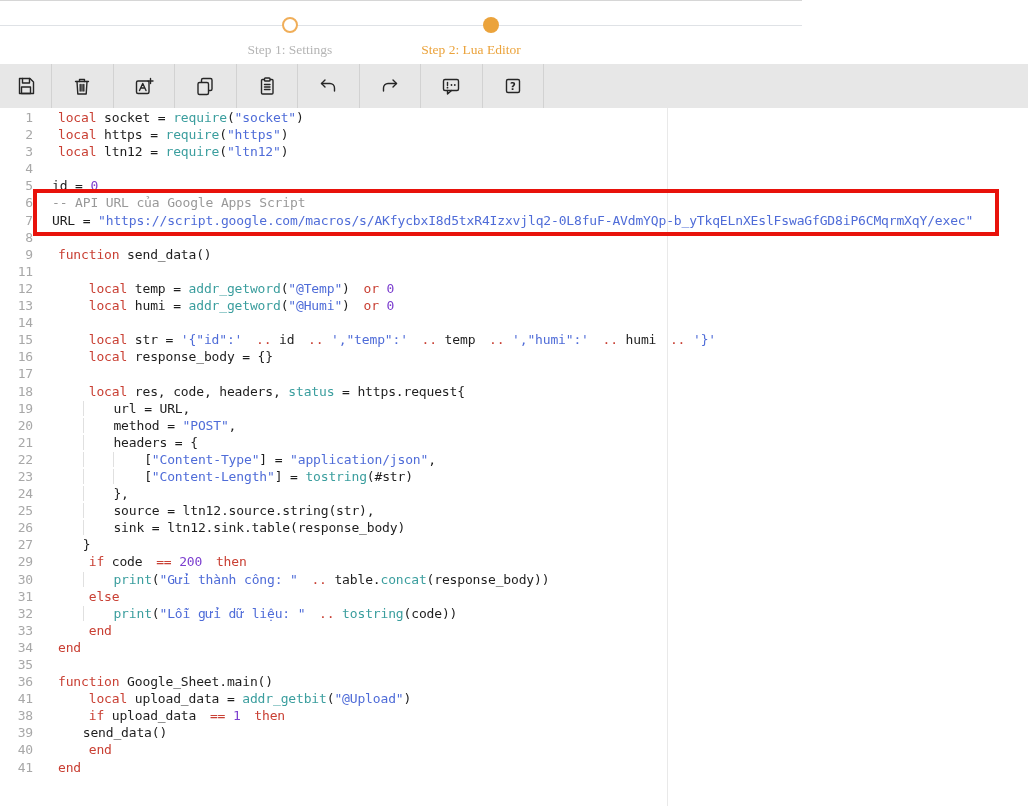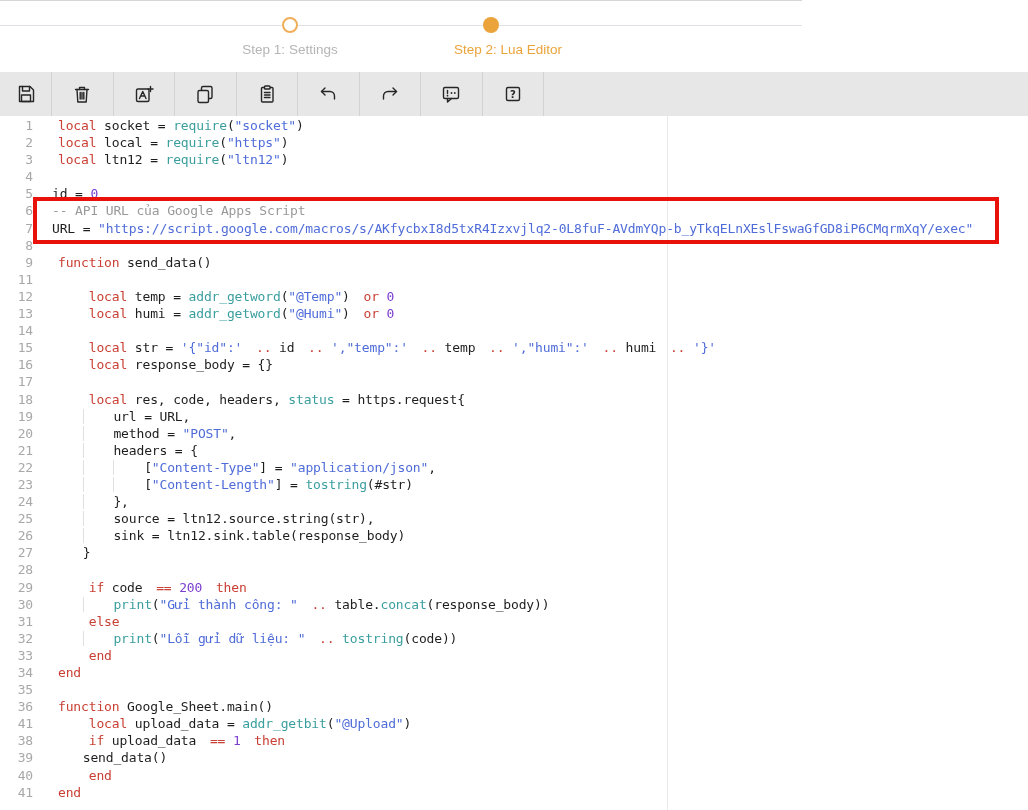--- a/index.html
+++ b/index.html
@@ -1,27 +1,27 @@
 <!DOCTYPE html>
 <html style="--kw: #c94034; --str: #4f6cd8; --bik: #3b9e9e; --num: #7c3fcf; --com: #999999; --txt: #1e1e1e; --lncol: #a8a8a8; --guide: #e0e0e0; --orange: #eba33c; --orange-light: #f0ae59; --step-gray: #b5b5b5; --rail: #dfe2e6; --tbbg: #e7e7e7; --tbsep: #d2d2d2; --hl: #e8120b;"><head>
 <meta charset="utf-8">
 <style>
   html,body{margin:0;padding:0;background:#fff;}
   body{width:1028px;height:810px;position:relative;overflow:hidden;
        font-family:"Liberation Sans",sans-serif;}
   
-  .stepper{position:relative;height:72px;background:#fff;}
+  .stepper{position:relative;height:64px;background:#fff;font-family:Liberation Serif, serif;}
   .stepper-topline{position:absolute;top:0;left:0;width:802px;height:1px;background:#d6d6d6;}
   .stepper-rail{position:absolute;top:25px;left:0;width:802px;height:1px;background:var(--rail);}
   .step-dot{position:absolute;top:17px;width:16px;height:16px;border-radius:50%;box-sizing:border-box;}
   .dot-todo{left:282px;background:#fff;border:2px solid var(--orange-light);}
   .dot-active{left:483px;background:var(--orange);}
   .step-label{position:absolute;top:42px;width:220px;text-align:center;font-size:13.5px;}
   .label-todo{left:180px;color:var(--step-gray);}
-  .label-active{left:398px;color:var(--orange);}
+  .label-active{left:361px;color:var(--orange);}
   
   .toolbar{height:44px;background:var(--tbbg);display:flex;align-items:stretch;}
   .tb-btn{width:61.5px;box-sizing:border-box;border-right:1px solid var(--tbsep);
           display:flex;align-items:center;justify-content:center;cursor:pointer;background:transparent;border-top:0;border-bottom:0;border-left:0;padding:0;}
   .tb-btn:first-child{width:52px;}
   .tb-btn svg{display:block;}
   .tb-btn .st{stroke:#262626;stroke-width:1.4;fill:none;stroke-linecap:round;stroke-linejoin:round;}
   .tb-btn .fl{fill:#262626;stroke:none;}
   .tb-btn .bg{fill:var(--tbbg);}
   .tb-btn text{font-family:"DejaVu Sans",sans-serif;font-weight:bold;fill:#262626;}
@@ -119,21 +119,21 @@
       <rect class="st" x="4.5" y="4.5" width="13" height="13" rx="1.5"></rect>
       <text x="11" y="14.6" font-size="10" text-anchor="middle">?</text>
     </svg>
   </button>
 </div>
 
 <div class="editor">
   <div class="editor-right-border"></div>
   <div class="code">
       <div class="line"><span class="ln">1</span><span class="lc"><span class="tk-k">local</span><span class="tk-p"> socket = </span><span class="tk-b">require</span><span class="tk-p">(</span><span class="tk-s">"socket"</span><span class="tk-p">)</span></span></div>
-      <div class="line"><span class="ln">2</span><span class="lc"><span class="tk-k">local</span><span class="tk-p"> local = </span><span class="tk-b">require</span><span class="tk-p">(</span><span class="tk-s">"https"</span><span class="tk-p">)</span></span></div>
+      <div class="line"><span class="ln">2</span><span class="lc"><span class="tk-k">local</span><span class="tk-p"> https = </span><span class="tk-b">require</span><span class="tk-p">(</span><span class="tk-s">"https"</span><span class="tk-p">)</span></span></div>
       <div class="line"><span class="ln">3</span><span class="lc"><span class="tk-k">local</span><span class="tk-p"> ltn12 = </span><span class="tk-b">require</span><span class="tk-p">(</span><span class="tk-s">"ltn12"</span><span class="tk-p">)</span></span></div>
       <div class="line"><span class="ln">4</span><span class="lc"></span></div>
       <div class="line"><span class="ln">5</span><span class="lc"><span class="tk-p">id = </span><span class="tk-n">0</span></span></div>
       <div class="line"><span class="ln">6</span><span class="lc"><span class="tk-c">-- API URL của Google Apps Script</span></span></div>
       <div class="line"><span class="ln">7</span><span class="lc"><span class="tk-p">URL = </span><span class="tk-s">"https://script.google.com/macros/s/AKfycbxI8d5txR4Izxvjlq2-0L8fuF-AVdmYQp-b_yTkqELnXEslFswaGfGD8iP6CMqrmXqY/exec"</span></span></div>
       <div class="line"><span class="ln">8</span><span class="lc"></span></div>
       <div class="line"><span class="ln">9</span><span class="lc"><span class="tk-k">function</span><span class="tk-p"> send_data()</span></span></div>
       <div class="line"><span class="ln">11</span><span class="lc"></span></div>
       <div class="line"><span class="ln">12</span><span class="lc"><span class="tk-p">    </span><span class="tk-k">local</span><span class="tk-p"> temp = </span><span class="tk-b">addr_getword</span><span class="tk-p">(</span><span class="tk-s">"@Temp"</span><span class="tk-p">) </span><span class="tk-k">or</span><span class="tk-p"> </span><span class="tk-n">0</span></span></div>
       <div class="line"><span class="ln">13</span><span class="lc"><span class="tk-p">    </span><span class="tk-k">local</span><span class="tk-p"> humi = </span><span class="tk-b">addr_getword</span><span class="tk-p">(</span><span class="tk-s">"@Humi"</span><span class="tk-p">) </span><span class="tk-k">or</span><span class="tk-p"> </span><span class="tk-n">0</span></span></div>
@@ -144,21 +144,20 @@
       <div class="line"><span class="ln">18</span><span class="lc"><span class="tk-p">    </span><span class="tk-k">local</span><span class="tk-p"> res, code, headers, </span><span class="tk-b">status</span><span class="tk-p"> = https.request{</span></span></div>
       <div class="line"><span class="ln">19</span><span class="lc"><span class="tk-p">    </span><span class="tk-g">    </span><span class="tk-p">url = URL,</span></span></div>
       <div class="line"><span class="ln">20</span><span class="lc"><span class="tk-p">    </span><span class="tk-g">    </span><span class="tk-p">method = </span><span class="tk-s">"POST"</span><span class="tk-p">,</span></span></div>
       <div class="line"><span class="ln">21</span><span class="lc"><span class="tk-p">    </span><span class="tk-g">    </span><span class="tk-p">headers = {</span></span></div>
       <div class="line"><span class="ln">22</span><span class="lc"><span class="tk-p">    </span><span class="tk-g">    </span><span class="tk-g">    </span><span class="tk-p">[</span><span class="tk-s">"Content-Type"</span><span class="tk-p">] = </span><span class="tk-s">"application/json"</span><span class="tk-p">,</span></span></div>
       <div class="line"><span class="ln">23</span><span class="lc"><span class="tk-p">    </span><span class="tk-g">    </span><span class="tk-g">    </span><span class="tk-p">[</span><span class="tk-s">"Content-Length"</span><span class="tk-p">] = </span><span class="tk-b">tostring</span><span class="tk-p">(#str)</span></span></div>
       <div class="line"><span class="ln">24</span><span class="lc"><span class="tk-p">    </span><span class="tk-g">    </span><span class="tk-p">},</span></span></div>
       <div class="line"><span class="ln">25</span><span class="lc"><span class="tk-p">    </span><span class="tk-g">    </span><span class="tk-p">source = ltn12.source.string(str),</span></span></div>
       <div class="line"><span class="ln">26</span><span class="lc"><span class="tk-p">    </span><span class="tk-g">    </span><span class="tk-p">sink = ltn12.sink.table(response_body)</span></span></div>
       <div class="line"><span class="ln">27</span><span class="lc"><span class="tk-p">    }</span></span></div>
-      <div class="line"><span class="ln">28</span><span class="lc"></span></div>
       <div class="line"><span class="ln">29</span><span class="lc"><span class="tk-p">    </span><span class="tk-k">if</span><span class="tk-p"> code </span><span class="tk-k">==</span><span class="tk-p"> </span><span class="tk-n">200</span><span class="tk-p"> </span><span class="tk-k">then</span></span></div>
       <div class="line"><span class="ln">30</span><span class="lc"><span class="tk-p">    </span><span class="tk-g">    </span><span class="tk-b">print</span><span class="tk-p">(</span><span class="tk-s">"Gửi thành công: "</span><span class="tk-p"> </span><span class="tk-k">..</span><span class="tk-p"> table.</span><span class="tk-b">concat</span><span class="tk-p">(response_body))</span></span></div>
       <div class="line"><span class="ln">31</span><span class="lc"><span class="tk-p">    </span><span class="tk-k">else</span></span></div>
       <div class="line"><span class="ln">32</span><span class="lc"><span class="tk-p">    </span><span class="tk-g">    </span><span class="tk-b">print</span><span class="tk-p">(</span><span class="tk-s">"Lỗi gửi dữ liệu: "</span><span class="tk-p"> </span><span class="tk-k">..</span><span class="tk-p"> </span><span class="tk-b">tostring</span><span class="tk-p">(code))</span></span></div>
       <div class="line"><span class="ln">33</span><span class="lc"><span class="tk-p">    </span><span class="tk-k">end</span></span></div>
       <div class="line"><span class="ln">34</span><span class="lc"><span class="tk-k">end</span></span></div>
       <div class="line"><span class="ln">35</span><span class="lc"></span></div>
       <div class="line"><span class="ln">36</span><span class="lc"><span class="tk-k">function</span><span class="tk-p"> Google_Sheet.main()</span></span></div>
       <div class="line"><span class="ln">41</span><span class="lc"><span class="tk-p">    </span><span class="tk-k">local</span><span class="tk-p"> upload_data = </span><span class="tk-b">addr_getbit</span><span class="tk-p">(</span><span class="tk-s">"@Upload"</span><span class="tk-p">)</span></span></div>
       <div class="line"><span class="ln">38</span><span class="lc"><span class="tk-p">    </span><span class="tk-k">if</span><span class="tk-p"> upload_data </span><span class="tk-k">==</span><span class="tk-p"> </span><span class="tk-n">1</span><span class="tk-p"> </span><span class="tk-k">then</span></span></div>

